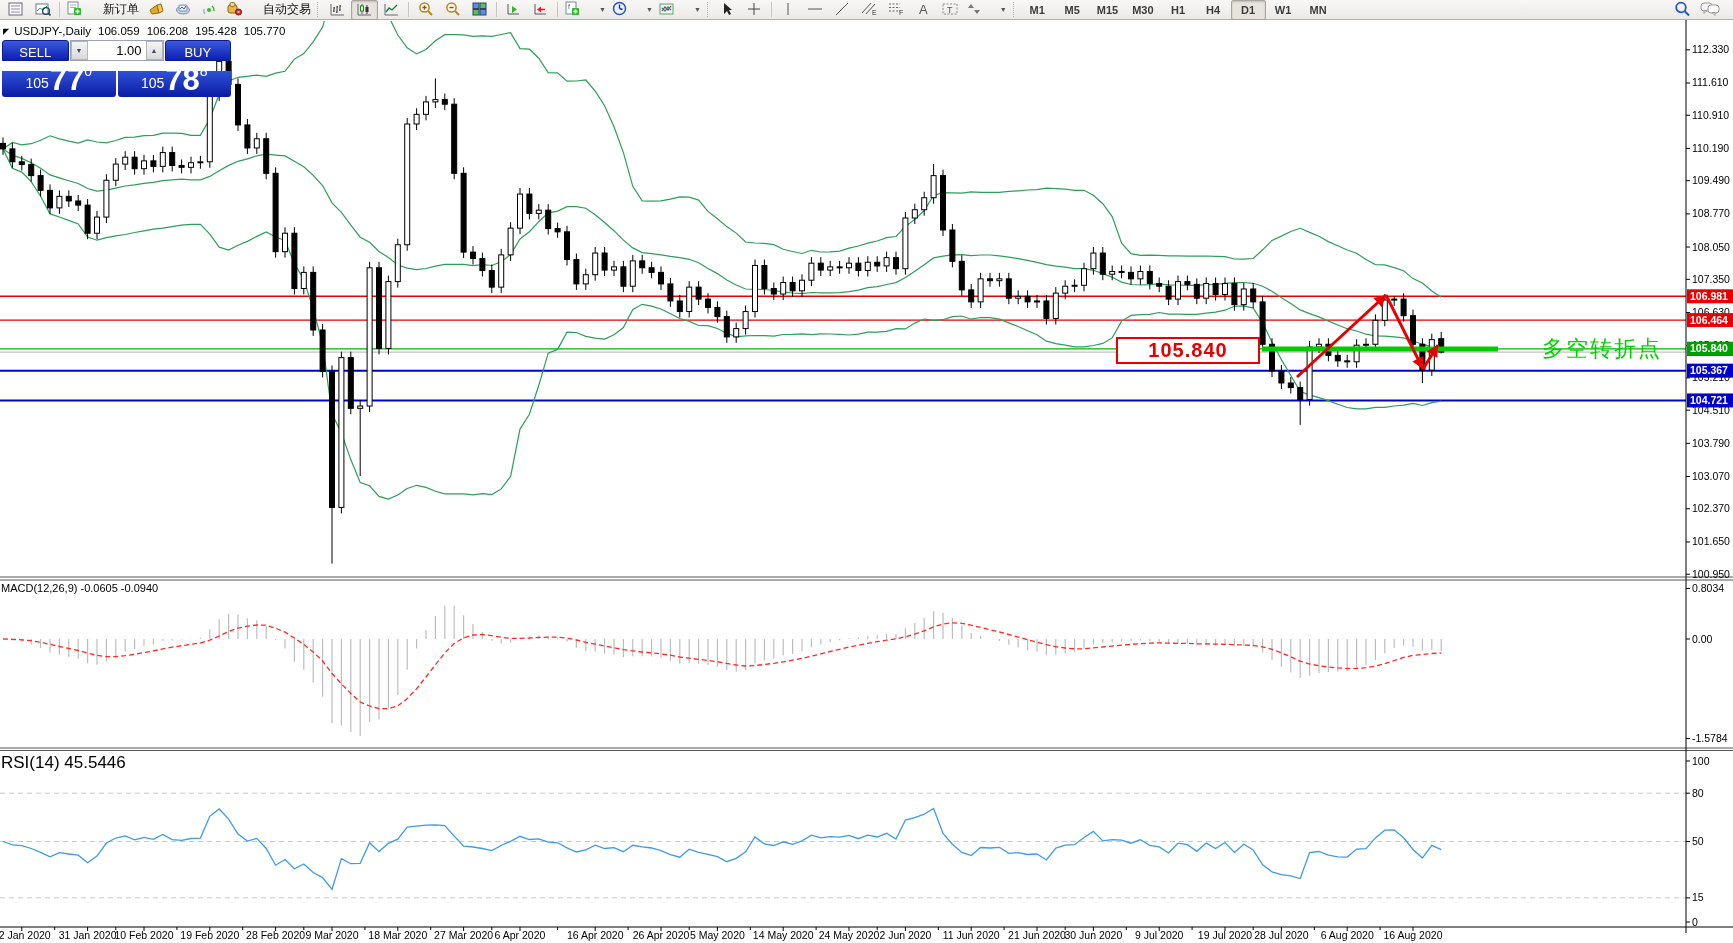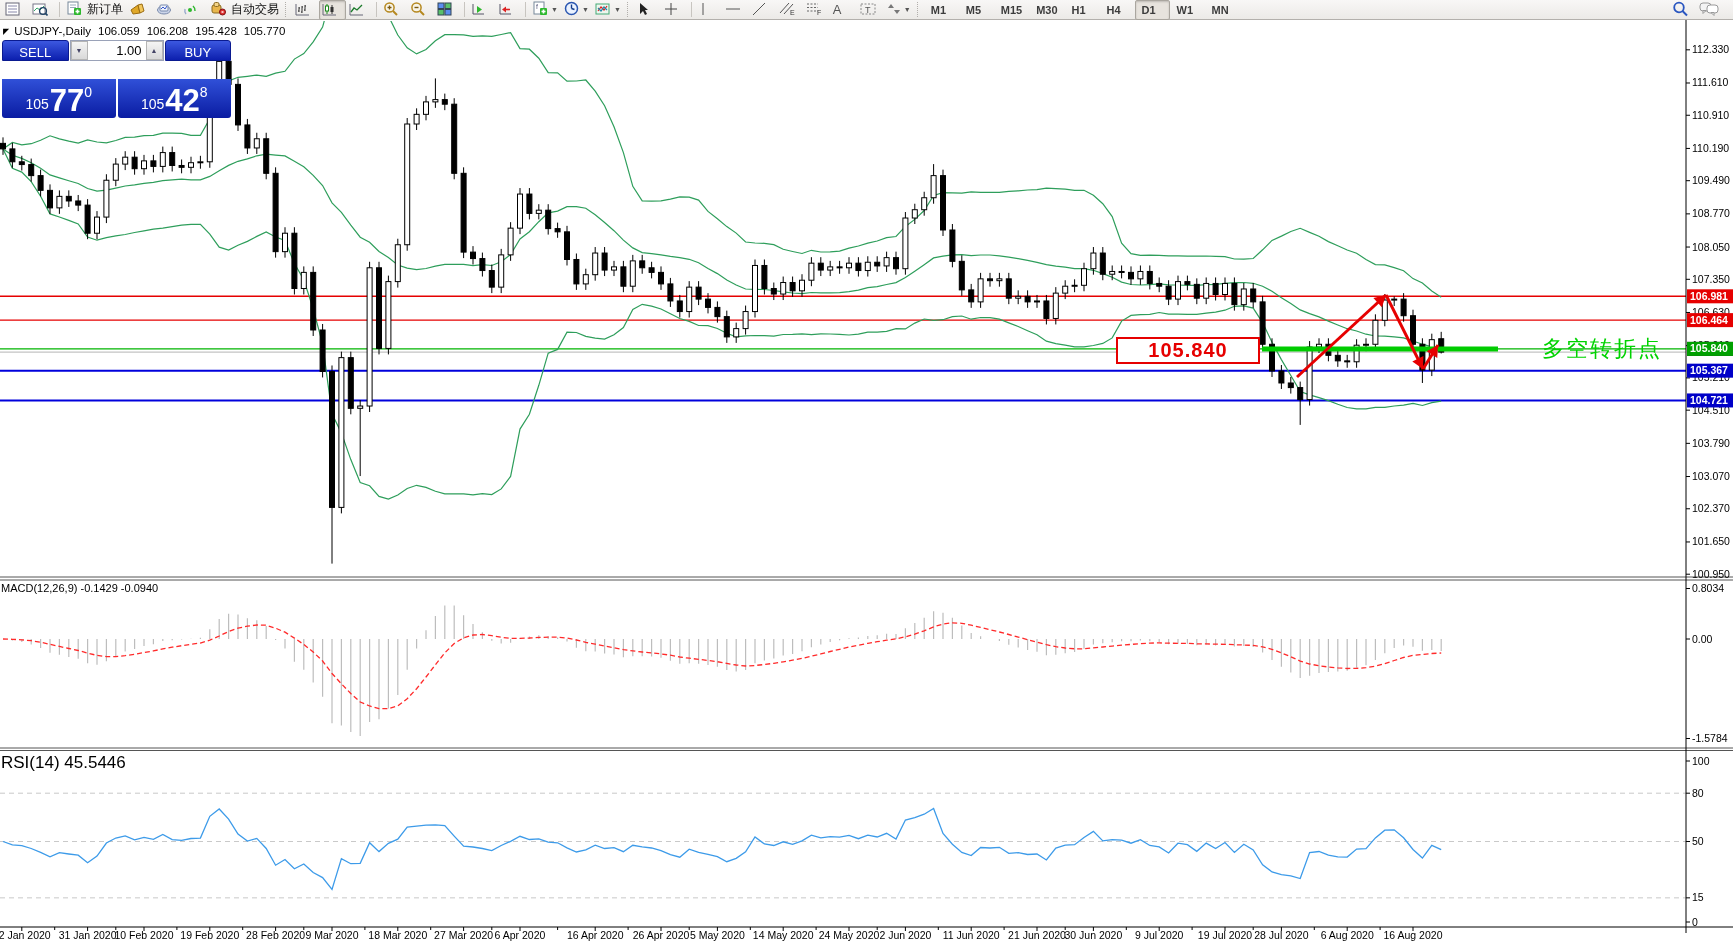--- a/index.html
+++ b/index.html
@@ -2,22 +2,22 @@
 <html><head>
 <meta charset="utf-8">
 <style>
   html,body{margin:0;padding:0}
   body{width:1733px;height:943px;background:#fff;overflow:hidden;position:relative;
        font-family:"Liberation Sans","DejaVu Sans",sans-serif;-webkit-font-smoothing:antialiased}
   
   .toolbar{position:absolute;left:0;top:0;width:1733px;height:20px;z-index:6;
            background:linear-gradient(#f8f7f6,#eceae7);border-bottom:1px solid #b3b0ac;
            display:flex;align-items:center;padding:0 2px;box-sizing:border-box}
-  .tb-btn{height:18px;min-width:21px;display:flex;align-items:center;
-          border:1px solid transparent;border-radius:2px;color:#333;font-size:11px;gap:2px;padding:0 2px}
+  .tb-btn{height:18px;min-width:21px;display:flex;align-items:center;justify-content:center;
+          border:1px solid transparent;border-radius:2px;color:#333;font-size:11px;gap:18px;padding:0 2px}
   .tb-btn.active{background:#e7e3dd;border-color:#aaa69f;box-shadow:inset 0 1px 2px rgba(0,0,0,.18)}
   .tb-sep{width:1px;height:15px;background:#c8c5c0;margin:0 3px}
   .tb-handle{width:3px;height:15px;border-left:1px dotted #b2afab;margin:0 3px}
   .tb-label{font-size:12px;color:#111;margin-left:3px;white-space:nowrap}
   .caret{font-size:7px;color:#555;margin-left:1px}
   .tf{font-size:11px;color:#3c3c3c;padding:0 6px;font-weight:700}
   .tb-right{margin-left:auto;display:flex;align-items:center;margin-right:8px}
   .glyph{font-size:12px;color:#333}
   
   #chart{position:absolute;left:0;top:0;z-index:1}
@@ -28,21 +28,21 @@
   
   .trade-panel{left:2px;top:40px;width:229px}
   .tp-head{display:flex;height:21px}
   .tp-tab{width:85px;background:linear-gradient(#3c58e0,#0c1fae);color:#fff;font-size:13px;
           display:flex;align-items:flex-end;justify-content:center;border-radius:3px 3px 0 0;border:1px solid #0a1a90;box-sizing:border-box}
   .lot-box{flex:1;display:flex;align-items:stretch;background:#404040;border:1px solid #9aa2b8;box-sizing:border-box;margin:0 1px}
   .spin{width:15px;background:linear-gradient(#f4f4f4,#d9d9d9);border:1px solid #b5b5b5;color:#446;
         font-size:7px;display:flex;align-items:center;justify-content:center}
   .lot-val{flex:1;border:none;outline:none;text-align:right;font-size:13px;padding:0 4px;width:50px;
            font-family:"Liberation Sans","DejaVu Sans",sans-serif}
-  .tp-prices{display:flex;gap:2px;height:39px;margin-top:18px}
+  .tp-prices{display:flex;gap:2px;height:26px;margin-top:10px}
   .tp-price{flex:1;background:linear-gradient(#3050d8,#0a1ca2);color:#fff;display:flex;align-items:flex-end;
             justify-content:center;border-radius:0 0 3px 3px;padding-bottom:2px}
   .pp-small{font-size:14px;margin:0 1px 4px 0}
   .pp-big{font-size:31px;font-weight:700;line-height:30px}
   .pp-sup{font-size:14px;margin-bottom:16px}
   
   .macd-label{left:1px;top:582px;font-size:11px;color:#000;white-space:nowrap}
   .rsi-label{left:1px;top:753px;font-size:17px;color:#000;white-space:nowrap}
   
   .price-box{left:1116px;top:337px;width:140px;height:23px;background:#fff;border:2px solid #e60000;
@@ -965,23 +965,23 @@
       </div>
   </div>
   <div class="tp-prices">
     <div class="tp-price">
       <span class="pp-small">105</span>
       <span class="pp-big">77</span>
       <span class="pp-sup">0</span>
     </div>
     <div class="tp-price">
       <span class="pp-small">105</span>
-      <span class="pp-big">42</span>
+      <span class="pp-big">78</span>
       <span class="pp-sup">8</span>
     </div>
   </div>
 </div>
 
-<div class="ov macd-label">MACD(12,26,9) -0.1429 -0.0940</div>
+<div class="ov macd-label">MACD(12,26,9) -0.0605 -0.0940</div>
 <div class="ov rsi-label">RSI(14) 45.5446</div>
 
 <div class="ov price-box">105.840</div>
 <div class="ov turning-text">多空转折点</div>
 
 </body></html>

